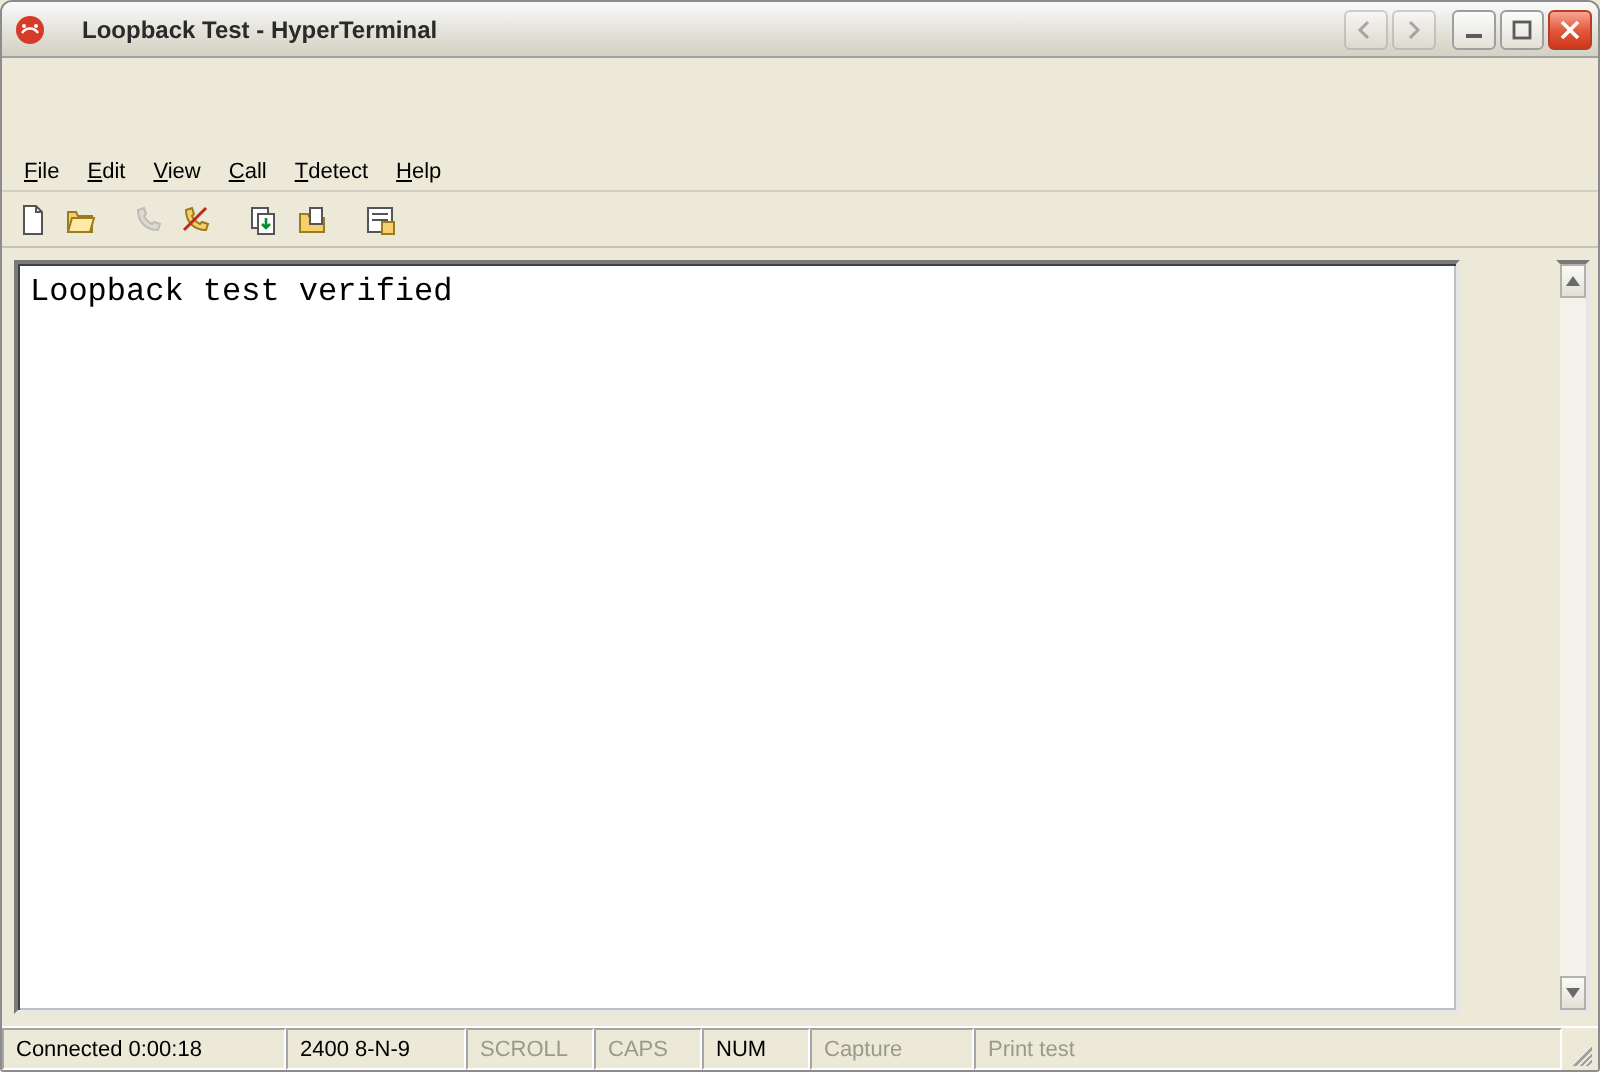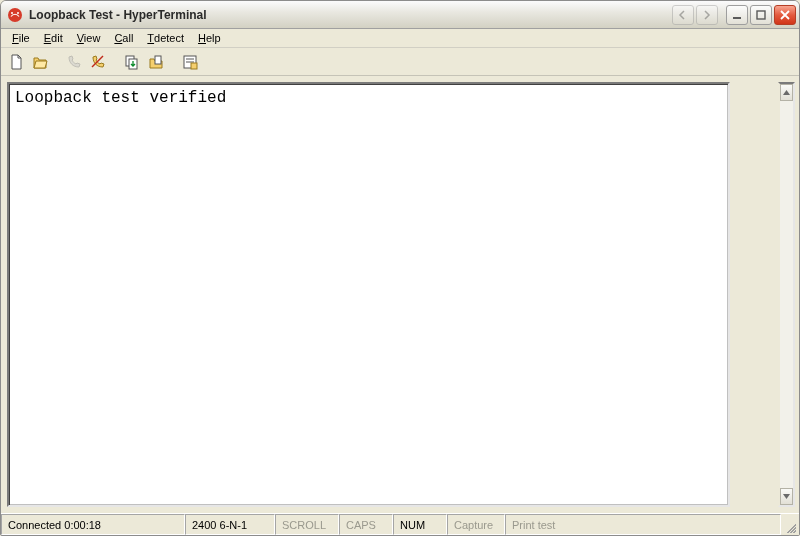--- a/index.html
+++ b/index.html
@@ -31,21 +31,21 @@
     gap: 4px;
   }
   .app-icon {
     width: 16px; height: 16px;
     flex: none;
   }
   .titlebar .title {
     font-size: 12px;
     font-weight: bold;
     color: #2a2a2a;
-    margin-left: 2px;
+    margin-left: 14px;
     flex: 1;
     white-space: nowrap;
     overflow: hidden;
     text-overflow: ellipsis;
   }
   .caption-buttons {
     display: flex;
     gap: 2px;
     align-items: center;
   }
@@ -70,20 +70,21 @@
   
   .menubar {
     height: 19px;
     display: flex;
     align-items: center;
     padding: 0 4px;
     border-bottom: 1px solid #d1cfc4;
     background: #ece9d8;
     font-size: 11px;
     color: #000;
+    margin-top: 48px;
   }
   .menubar .menu-item {
     padding: 1px 7px 1px 7px;
   }
   .menubar .menu-item.underline span.u { text-decoration: underline; }
 
   
   .toolbar {
     height: 28px;
     display: flex;
@@ -314,23 +315,23 @@
         <div class="sb-btn">
           <svg width="9" height="9">
               <path d="M4.5 7 1 2h7z" fill="#6a6a6a"></path>
             </svg>
         </div>
       </div>
     </div>
   </div>
 
   <div class="statusbar">
-    <div class="pane" style="width:184px">Connected 0:00:18</div>
-    <div class="pane" style="width:90px">2400 6-N-1</div>
+    <div class="pane" style="width:142px">Connected 0:00:18</div>
+    <div class="pane" style="width:90px">2400 8-N-9</div>
     <div class="pane dim" style="width:64px">SCROLL</div>
     <div class="pane dim" style="width:54px">CAPS</div>
     <div class="pane" style="width:54px">NUM</div>
-    <div class="pane dim" style="width:58px">Capture</div>
+    <div class="pane dim" style="width:82px">Capture</div>
     <div class="pane dim" style="flex:1">Print test</div>
     <div class="gripper"></div>
   </div>
 
 </div>
 
 </body></html>

